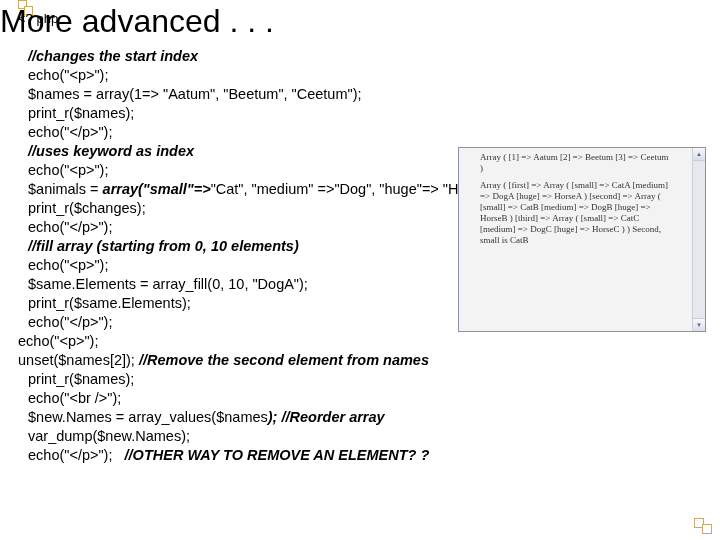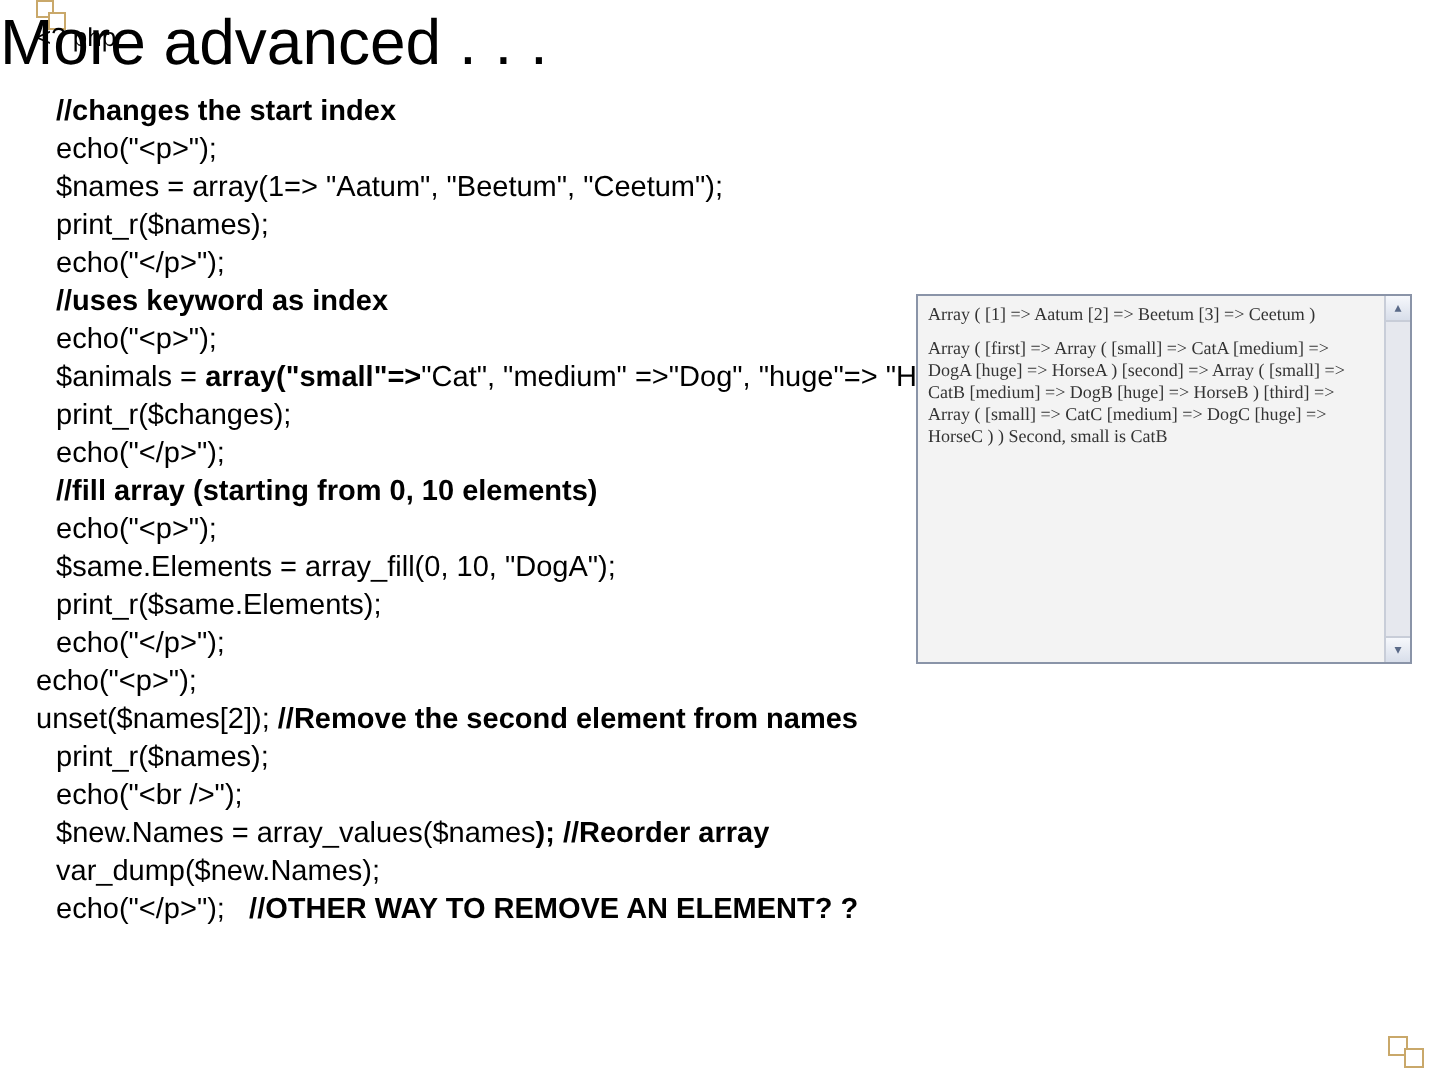--- a/index.html
+++ b/index.html
@@ -50,34 +50,34 @@
     position: absolute;
     left: 18px;
     top: 28px;
     font-size: 14.5px;
     line-height: 19px;
     font-family: Arial, sans-serif;
     color: #000;
     white-space: pre;
   }
   .code .ind { display: inline-block; width: 10px; }
-  .bold { font-weight: bold; }
+  .bold { font-weight: bold; font-style: italic; }
   .output-box {
     position: absolute;
     right: 14px;
     top: 147px;
     width: 248px;
     height: 185px;
     border: 1px solid #8a94a8;
     background: #f3f3f3;
     font-family: "Times New Roman", serif;
     font-size: 9px;
     line-height: 11px;
     color: #333;
-    padding: 4px 5px;
+    padding: 4px 21px;
     overflow: hidden;
   }
   .output-box .scrollbar {
     position: absolute;
     right: 0;
     top: 0;
     width: 13px;
     height: 100%;
     background: #e6e8ee;
     border-left: 1px solid #c8cdd8;

